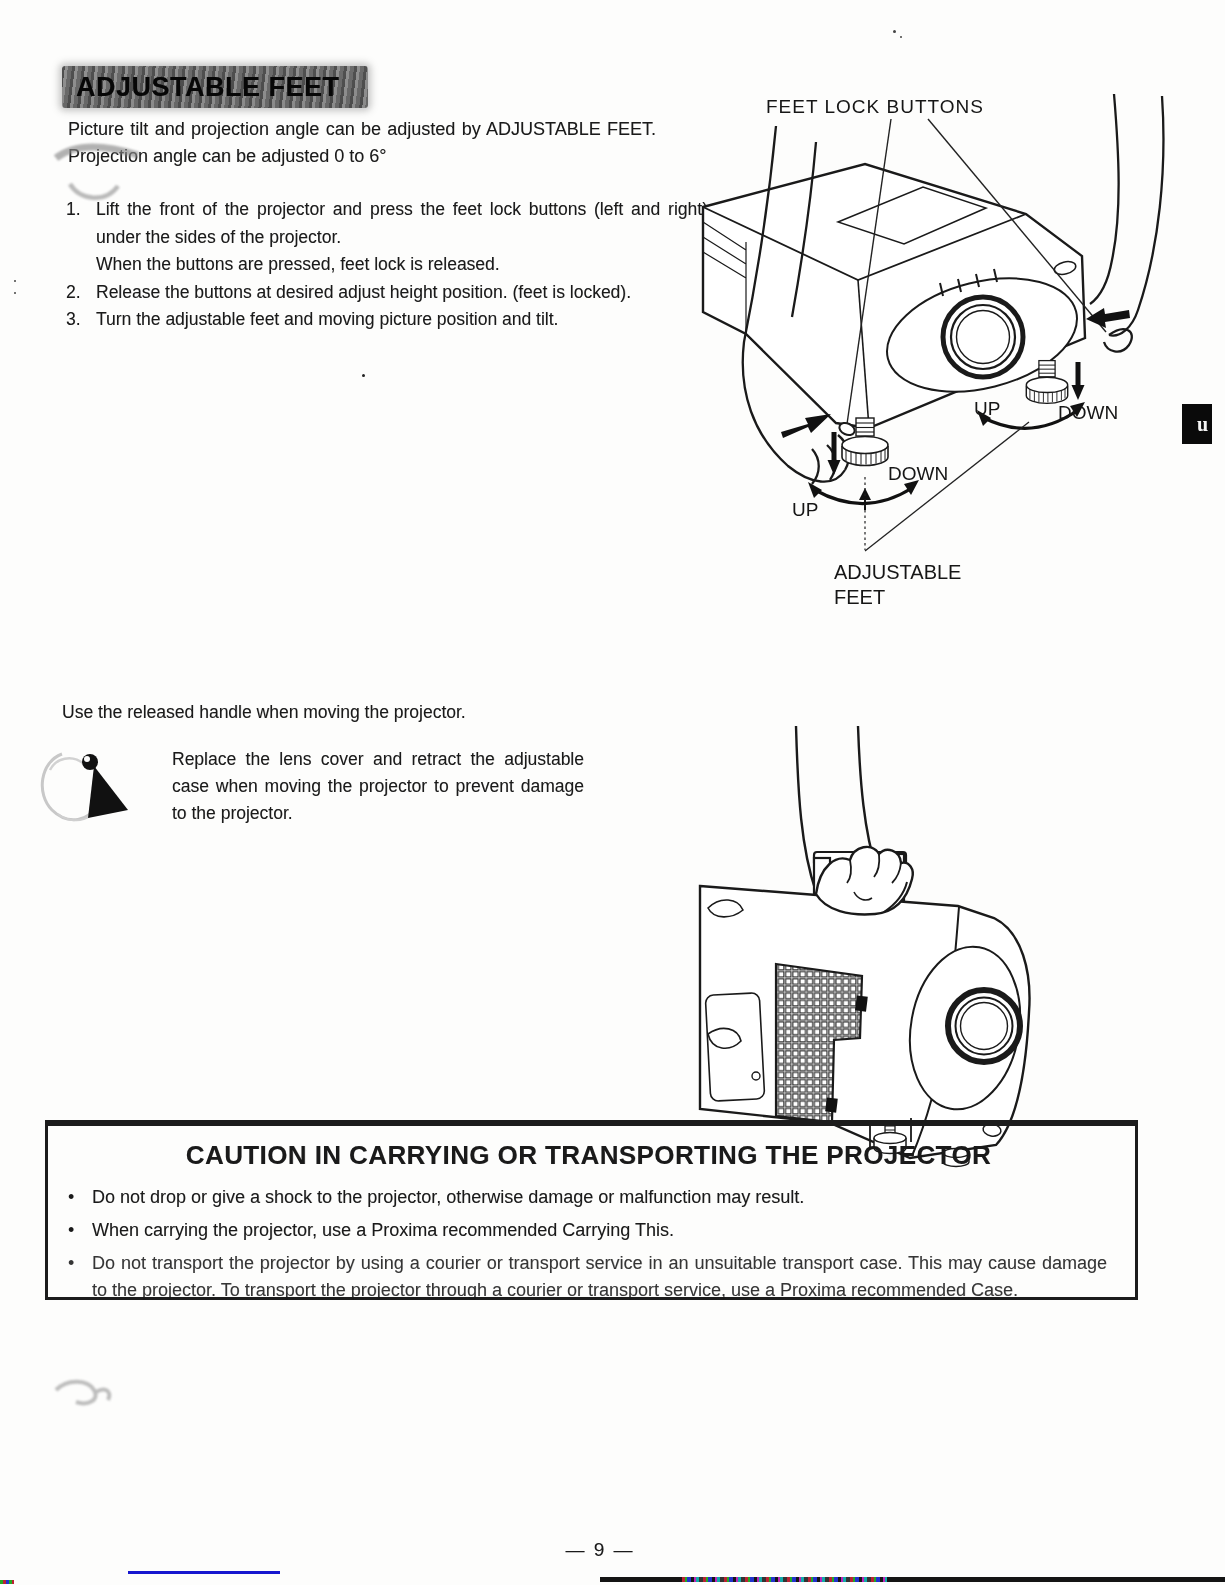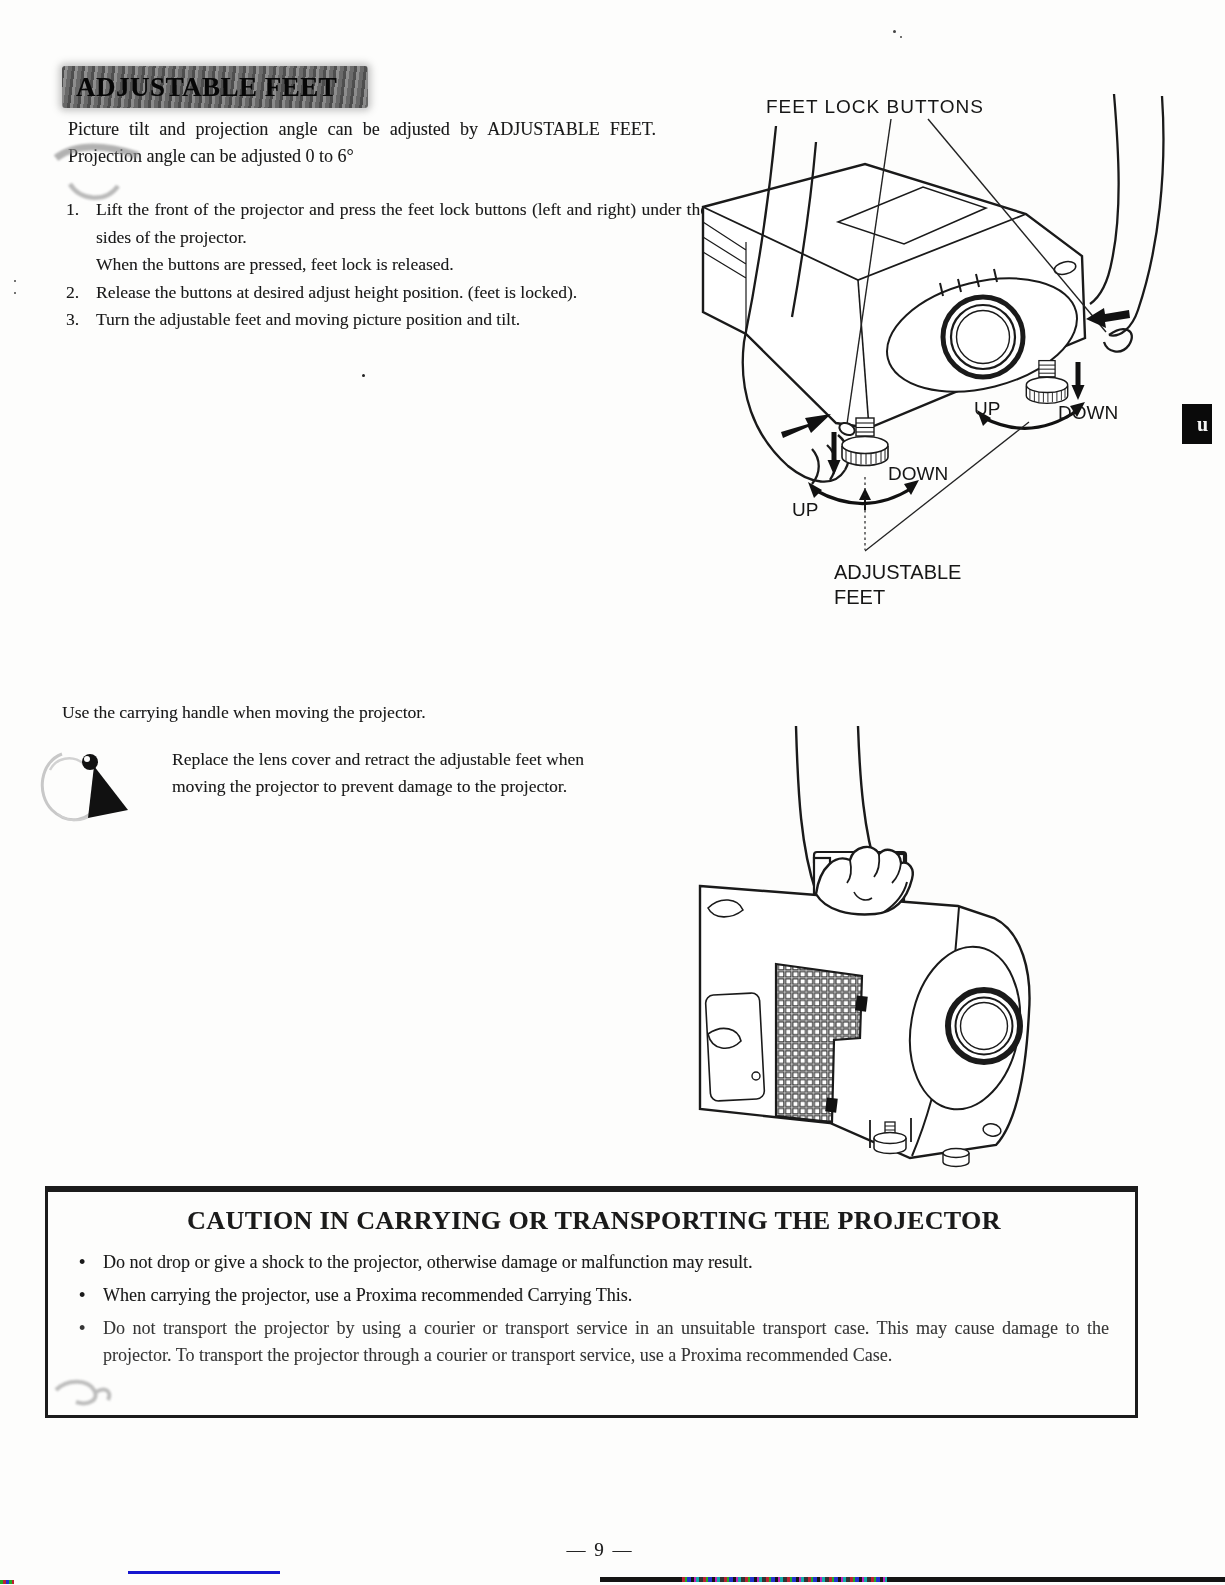--- a/index.html
+++ b/index.html
@@ -2,21 +2,21 @@
 <html><head>
 <meta charset="utf-8">
 <style>
   html,body{margin:0;padding:0;background:#e8e8e8;}
   .page{
     position:relative;width:1225px;height:1585px;margin:0 auto;
     background:#fdfdfc;overflow:hidden;
     font-family:"Liberation Sans",sans-serif;color:#1a1a1a;
   }
   .abs{position:absolute;}
-  .txt{text-shadow:0.3px 0.3px 0 rgba(0,0,0,.28);font-family:Liberation Serif, serif;}
+  .txt{text-shadow:0.3px 0.3px 0 rgba(0,0,0,.28);}
   
   .sec-title{
     left:62px;top:66px;width:306px;height:42px;
     background:
       repeating-linear-gradient(97deg, rgba(55,55,55,.75) 0 3px, rgba(140,140,140,.7) 3px 6px, rgba(95,95,95,.8) 6px 10px),
       linear-gradient(#9a9a9a,#868686);
     border-radius:3px;box-shadow:0 0 7px 3px rgba(130,130,130,.45);
     display:flex;align-items:center;padding-left:14px;box-sizing:border-box;
   }
   .sec-title span{font-size:27px;font-weight:bold;letter-spacing:.5px;color:#070707;}
@@ -29,23 +29,23 @@
   .banner{
     left:45px;top:637px;width:1110px;height:54px;
     border:4px solid #101010;border-bottom-width:6px;border-radius:31px;
     display:flex;align-items:center;justify-content:center;
   }
   .banner span{font-size:31px;font-weight:bold;letter-spacing:1px;}
   .subtitle{left:62px;top:702px;width:700px;font-size:17.5px;}
   .note-text{left:172px;top:746px;width:412px;font-size:17.5px;line-height:27px;text-align:justify;}
   
   .caution{
-    left:45px;top:1186px;width:1093px;height:232px;box-sizing:border-box;
+    left:45px;top:1120px;width:1093px;height:180px;box-sizing:border-box;
     border:3px solid #1c1c1c;border-top-width:6px;
-    padding:14px 26px 0 31px;
+    padding:14px 26px 0 20px;
   }
   .caution .ctitle{text-align:center;font-size:26px;font-weight:bold;letter-spacing:.4px;margin-bottom:13px;}
   .bullet-item{display:flex;font-size:18px;line-height:27px;margin-bottom:6px;}
   .bullet-item .bchar{width:24px;flex:none;}
   .bullet-item .btext{flex:1;max-width:1015px;text-align:justify;}
   .cfooter{font-size:18px;line-height:27px;padding-left:60px;margin-top:-2px;}
   
   .tab{
     left:1182px;top:404px;width:30px;height:40px;background:#0a0a0a;
     display:flex;align-items:center;justify-content:flex-end;padding-right:4px;box-sizing:border-box;
@@ -204,32 +204,32 @@
     <text x="370" y="327" font-size="19">DOWN</text>
     <text x="146" y="487" font-size="20">ADJUSTABLE</text>
     <text x="146" y="512" font-size="20">FEET</text>
   </svg>
 
   <div class="abs tab">
     <span>u</span>
   </div>
 
 
-  <div class="abs subtitle txt">Use the carrying handle when moving the projector.</div>
+  <div class="abs subtitle txt">Use the released handle when moving the projector.</div>
 
   <svg class="abs" style="left:28px;top:736px;" width="120" height="95">
     <path d="M34,18 C12,26 8,58 24,74 C40,90 62,85 70,68" stroke="#c8c8c8" stroke-width="3" fill="none"></path>
     <path d="M56,28 C44,18 28,22 22,34" stroke="#d2d2d2" stroke-width="2.5" fill="none"></path>
     <path d="M30,78 C40,86 54,86 62,80" stroke="#cfcfcf" stroke-width="2" fill="none"></path>
     <circle cx="62" cy="26" r="8" fill="#111"></circle>
     <circle cx="59" cy="23" r="3" fill="#fbfbfb"></circle>
     <polygon points="66,30 100,74 60,82" fill="#111"></polygon>
   </svg>
 
-  <div class="abs note-text txt">Replace the lens cover and retract the adjustable feet when moving the projector to prevent damage to the projector.</div>
+  <div class="abs note-text txt">Replace the lens cover and retract the adjustable case when moving the projector to prevent damage to the projector.</div>
 
   <svg class="abs" style="left:648px;top:726px;" width="460" height="460" viewBox="0 0 460 460">
     <defs>
       <pattern id="gridp" width="7.2" height="7.2" patternUnits="userSpaceOnUse">
         <rect width="7.2" height="7.2" fill="#fff"></rect>
         <rect x="0.8" y="0.8" width="5.4" height="5.4" fill="none" stroke="#2a2a2a" stroke-width="1.1"></rect>
       </pattern>
     </defs>
 
     <g stroke="#1a1a1a" fill="none" stroke-width="2.4">

